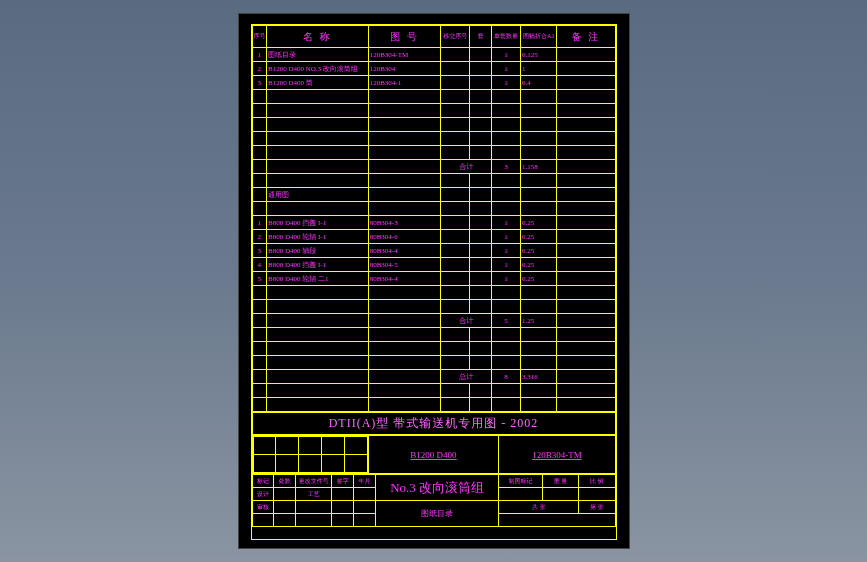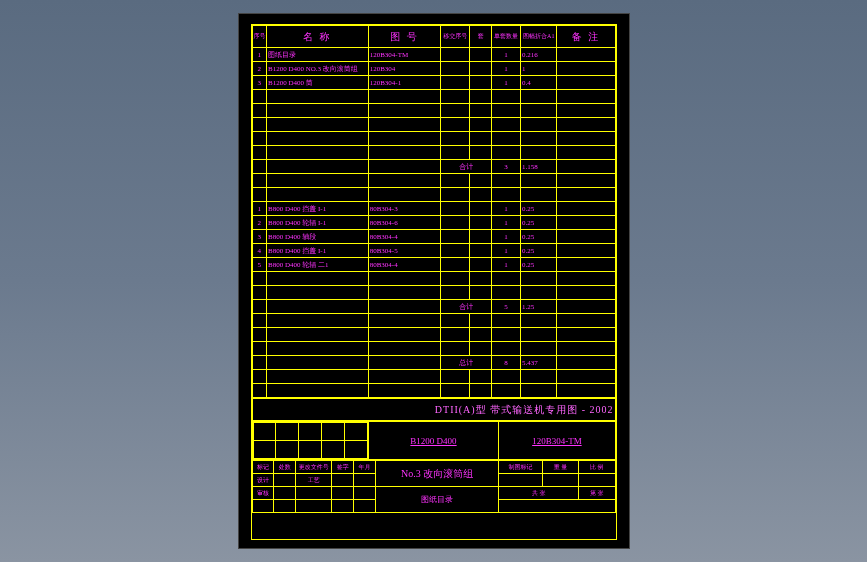--- a/index.html
+++ b/index.html
@@ -37,22 +37,22 @@
     font-size: 10px;
     text-align: center;
     height: 22px;
     letter-spacing: 2px;
   }
   td.hd-sm { font-size: 6px; letter-spacing: 0; line-height: 1.1; }
   td.ctr { text-align: center; }
   .title-band td {
     height: 22px;
     color: #ff66ff;
-    font-size: 10px;
-    text-align: right;
+    font-size: 12px;
+    text-align: center;
     letter-spacing: 1px;
   }
   .tb2 td { font-size: 9px; height: 18px; text-decoration: underline; }
   .tb3 td { font-size: 6px; height: 13px; }
   .col-idx { width: 4%; }
   .col-name { width: 28%; }
   .col-no { width: 20%; }
   .col-a { width: 8%; }
   .col-b { width: 6%; }
   .col-c { width: 8%; }
@@ -88,21 +88,21 @@
         <td class="hd">备 注</td>
       </tr>
 
       <tr>
         <td class="ctr">1</td>
         <td>图纸目录</td>
         <td>120B304-TM</td>
         <td></td>
             <td></td>
         <td class="ctr">1</td>
-        <td>0.216</td>
+        <td>0.125</td>
         <td></td>
       </tr>
       <tr>
         <td class="ctr">2</td>
         <td>B1200 D400 NO.3 改向滚筒组</td>
         <td>120B304</td>
         <td></td>
             <td></td>
         <td class="ctr">1</td>
         <td>1</td>
@@ -184,20 +184,30 @@
             <td></td>
             <td></td>
             <td></td>
             <td></td>
             <td></td>
             <td></td>
             <td></td>
           </tr>
 
       <tr>
+        <td></td>
+        <td>通用图</td>
+        <td></td>
+            <td></td>
+            <td></td>
+            <td></td>
+            <td></td>
+            <td></td>
+      </tr>
+      <tr>
             <td></td>
             <td></td>
             <td></td>
             <td></td>
             <td></td>
             <td></td>
             <td></td>
             <td></td>
           </tr>
 
@@ -312,21 +322,21 @@
             <td></td>
             <td></td>
           </tr>
 
       <tr>
         <td></td>
             <td></td>
             <td></td>
         <td class="ctr" colspan="2">总计</td>
         <td class="ctr">8</td>
-        <td>5.437</td>
+        <td>3.316</td>
             <td></td>
       </tr>
       <tr>
             <td></td>
             <td></td>
             <td></td>
             <td></td>
             <td></td>
             <td></td>
             <td></td>
@@ -399,21 +409,21 @@
           <col style="width:10%">
           <col style="width:10%">
       </colgroup>
       <tbody>
           <tr>
         <td class="ctr">标记</td>
         <td class="ctr">处数</td>
         <td class="ctr">更改文件号</td>
         <td class="ctr">签字</td>
         <td class="ctr">年月</td>
-        <td rowspan="2" class="ctr" style="font-size:10px">No.3 改向滚筒组</td>
+        <td rowspan="2" class="ctr" style="font-size:13px">No.3 改向滚筒组</td>
         <td class="ctr">制图标记</td>
         <td class="ctr">重 量</td>
         <td class="ctr">比 例</td>
       </tr>
       <tr>
         <td class="ctr">设计</td>
         <td></td>
         <td class="ctr">工艺</td>
         <td></td>
         <td></td>

